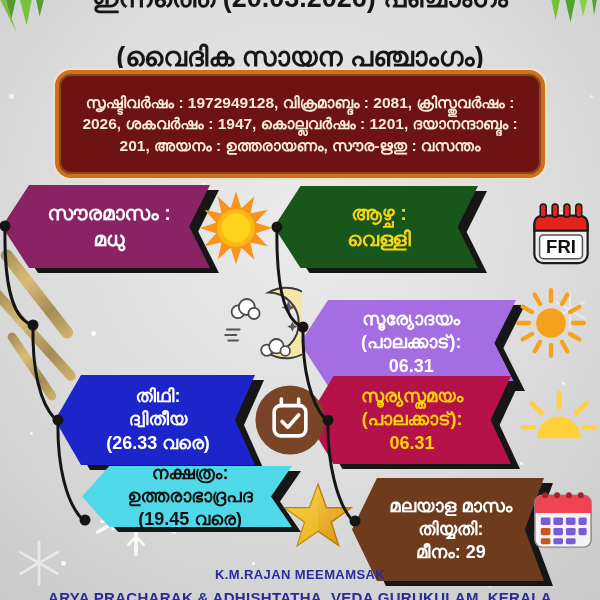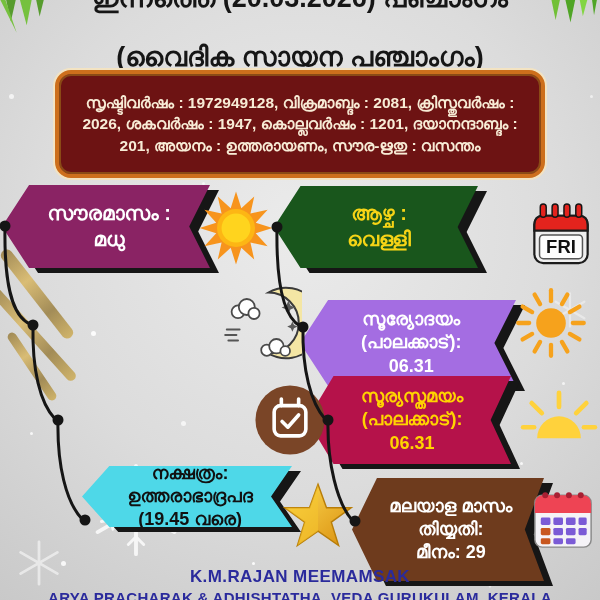--- a/index.html
+++ b/index.html
@@ -50,21 +50,21 @@
   .two{font-size:20px;} .three{font-size:18px;}
 
   
   .icon{position:absolute;z-index:4;}
 
   
   #connectors{position:absolute;left:0;top:0;z-index:5;pointer-events:none;}
 
   
   .footer-line{position:absolute;left:0;width:600px;text-align:center;font-weight:800;color:#2a2a9c;z-index:3;}
-  #footer1{top:567px;font-size:17px;letter-spacing:.4px;}
+  #footer1{top:567px;font-size:13px;letter-spacing:.4px;}
   #footer2{top:589px;font-size:15px;letter-spacing:.3px;}
 </style>
 </head>
 <body>
 
 <div id="stage">
 
   <div class="sparkles"></div>
   <div class="tinsel" style="left:-18px;top:288px;width:110px;height:12px;transform:rotate(52deg);"></div>
   <div class="tinsel" style="left:-26px;top:330px;width:120px;height:10px;transform:rotate(48deg);"></div>
@@ -135,20 +135,28 @@
 
   <div class="banner" style="left: 300px; top: 284px; width: 216px; height: 86px; margin-top: 16px; --bg: #a46de2; --fg: #ffffff;">
     <div class="bshadow"></div>
     <div class="bshape">
       <span class="btext three">സൂര്യോദയം
 (പാലക്കാട്):
 06.31</span>
     </div>
   </div>
 
+  <div class="banner" style="left: 55px; top: 375px; width: 200px; height: 90px; --bg: #1b25c9; --fg: #ffffff;">
+    <div class="bshadow"></div>
+    <div class="bshape">
+      <span class="btext three">തിഥി:
+ദ്വിതീയ
+(26.33 വരെ)</span>
+    </div>
+  </div>
 
   <div class="banner" style="left: 307px; top: 376px; width: 204px; height: 88px; --bg: #b5124a; --fg: #ffd400;">
     <div class="bshadow"></div>
     <div class="bshape">
       <span class="btext three">സൂര്യസ്തമയം
 (പാലക്കാട്):
 06.31</span>
     </div>
   </div>
 

